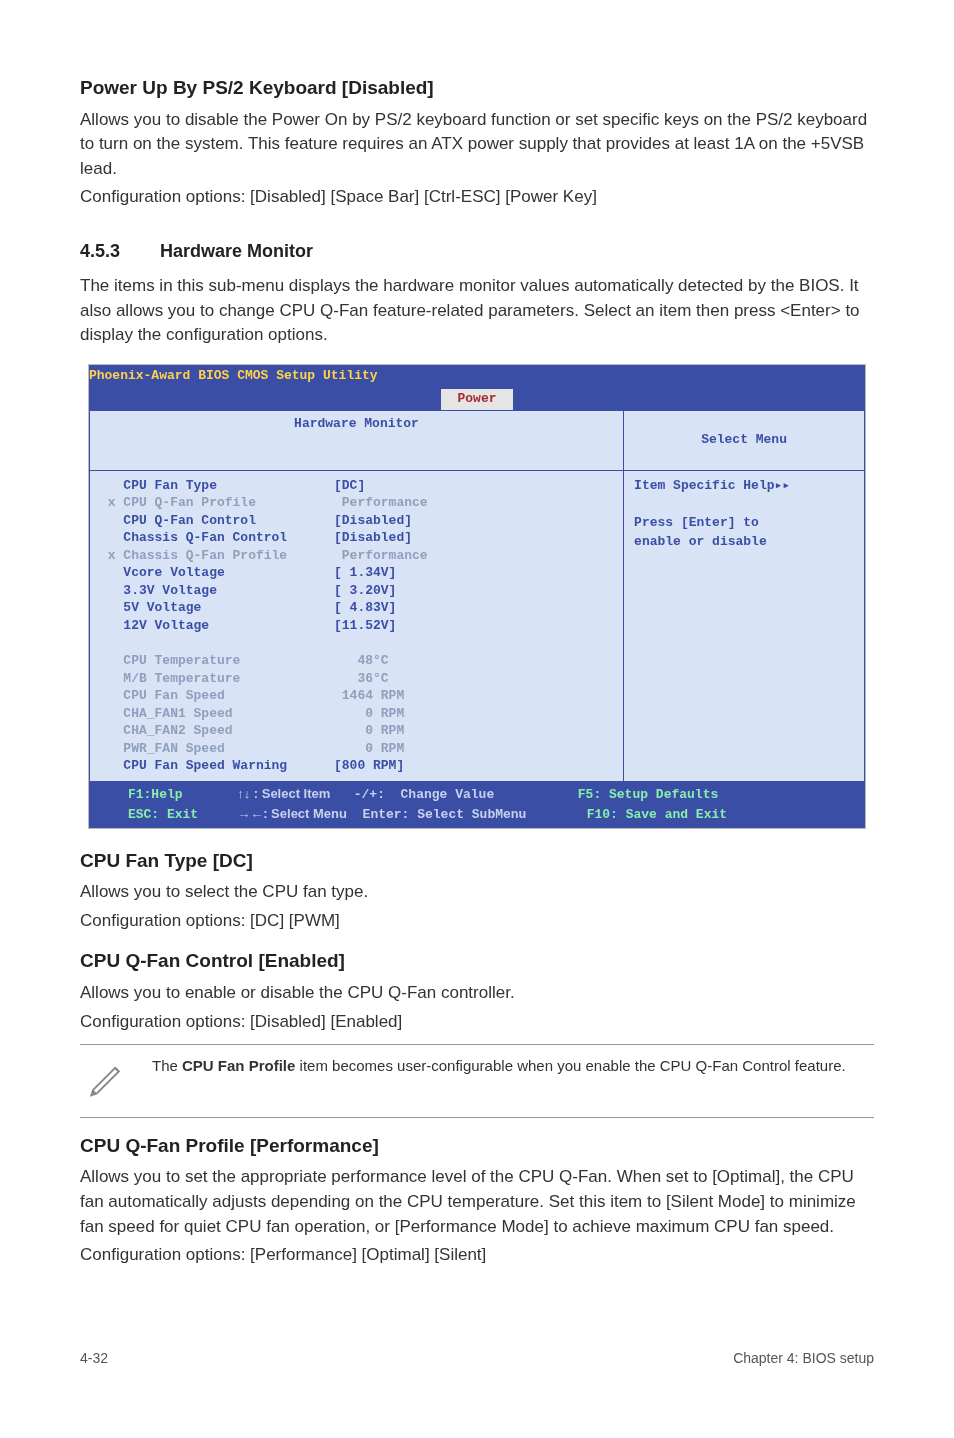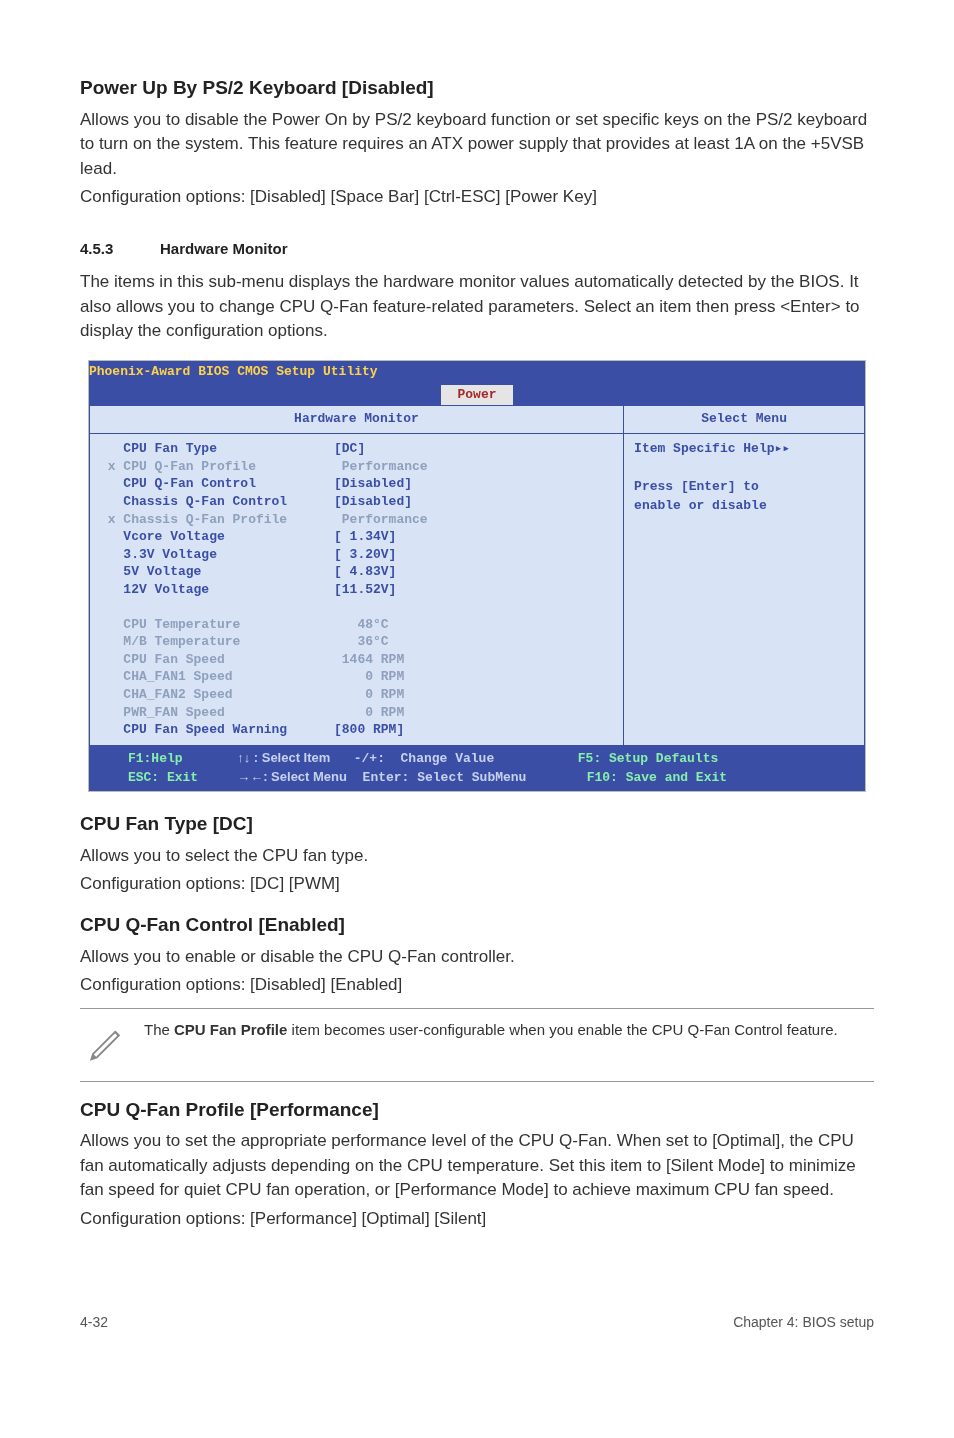--- a/index.html
+++ b/index.html
@@ -13,21 +13,21 @@
     }
     .heading-bold {
       font-weight: bold;
       font-size: 19px;
       color: #222;
       margin-top: 14px;
       margin-bottom: 6px;
     }
     .section-num {
       font-weight: bold;
-      font-size: 15px;
+      font-size: 18px;
       color: #222;
       margin-top: 28px;
       margin-bottom: 10px;
     }
     .section-num .num { display:inline-block; width: 80px; }
     p { color: #333; margin-bottom: 4px; }
     .bios-box {
       margin: 16px auto 18px auto;
       width: 98%;
       border: 1px solid #bbb;
@@ -62,21 +62,21 @@
     }
     .bios-header-left {
       flex: 1;
       text-align: center;
       padding: 4px 0;
       border-right: 1px solid #3b4ea6;
     }
     .bios-header-right {
       width: 31%;
       text-align: center;
-      padding: 4px 0;
+      padding: 20px 0;
     }
     .bios-content {
       display: flex;
       background: #d8e4f6;
       color: #3b4ea6;
       border: 1px solid #3b4ea6;
       border-top: none;
     }
     .bios-left {
       flex: 1;
@@ -93,21 +93,21 @@
     .bios-footer {
       background: #3b4ea6;
       color: #c6d1ed;
       padding: 3px 10px;
       white-space: pre;
     }
     .bios-footer .hl { color: #86efac; font-weight: bold; margin-left: 29px; }
     .note-box {
       display: flex;
       align-items: flex-start;
-      gap: 16px;
+      gap: 24px;
       margin: 10px 0 12px 0;
       border-top: 1px solid #999;
       border-bottom: 1px solid #999;
       padding: 10px 4px;
     }
     .pencil-icon svg { width: 44px; height: 44px; }
     .note-text { font-size: 15px; color: #333; line-height: 1.4; }
     .page-footer {
       display: flex;
       justify-content: space-between;

